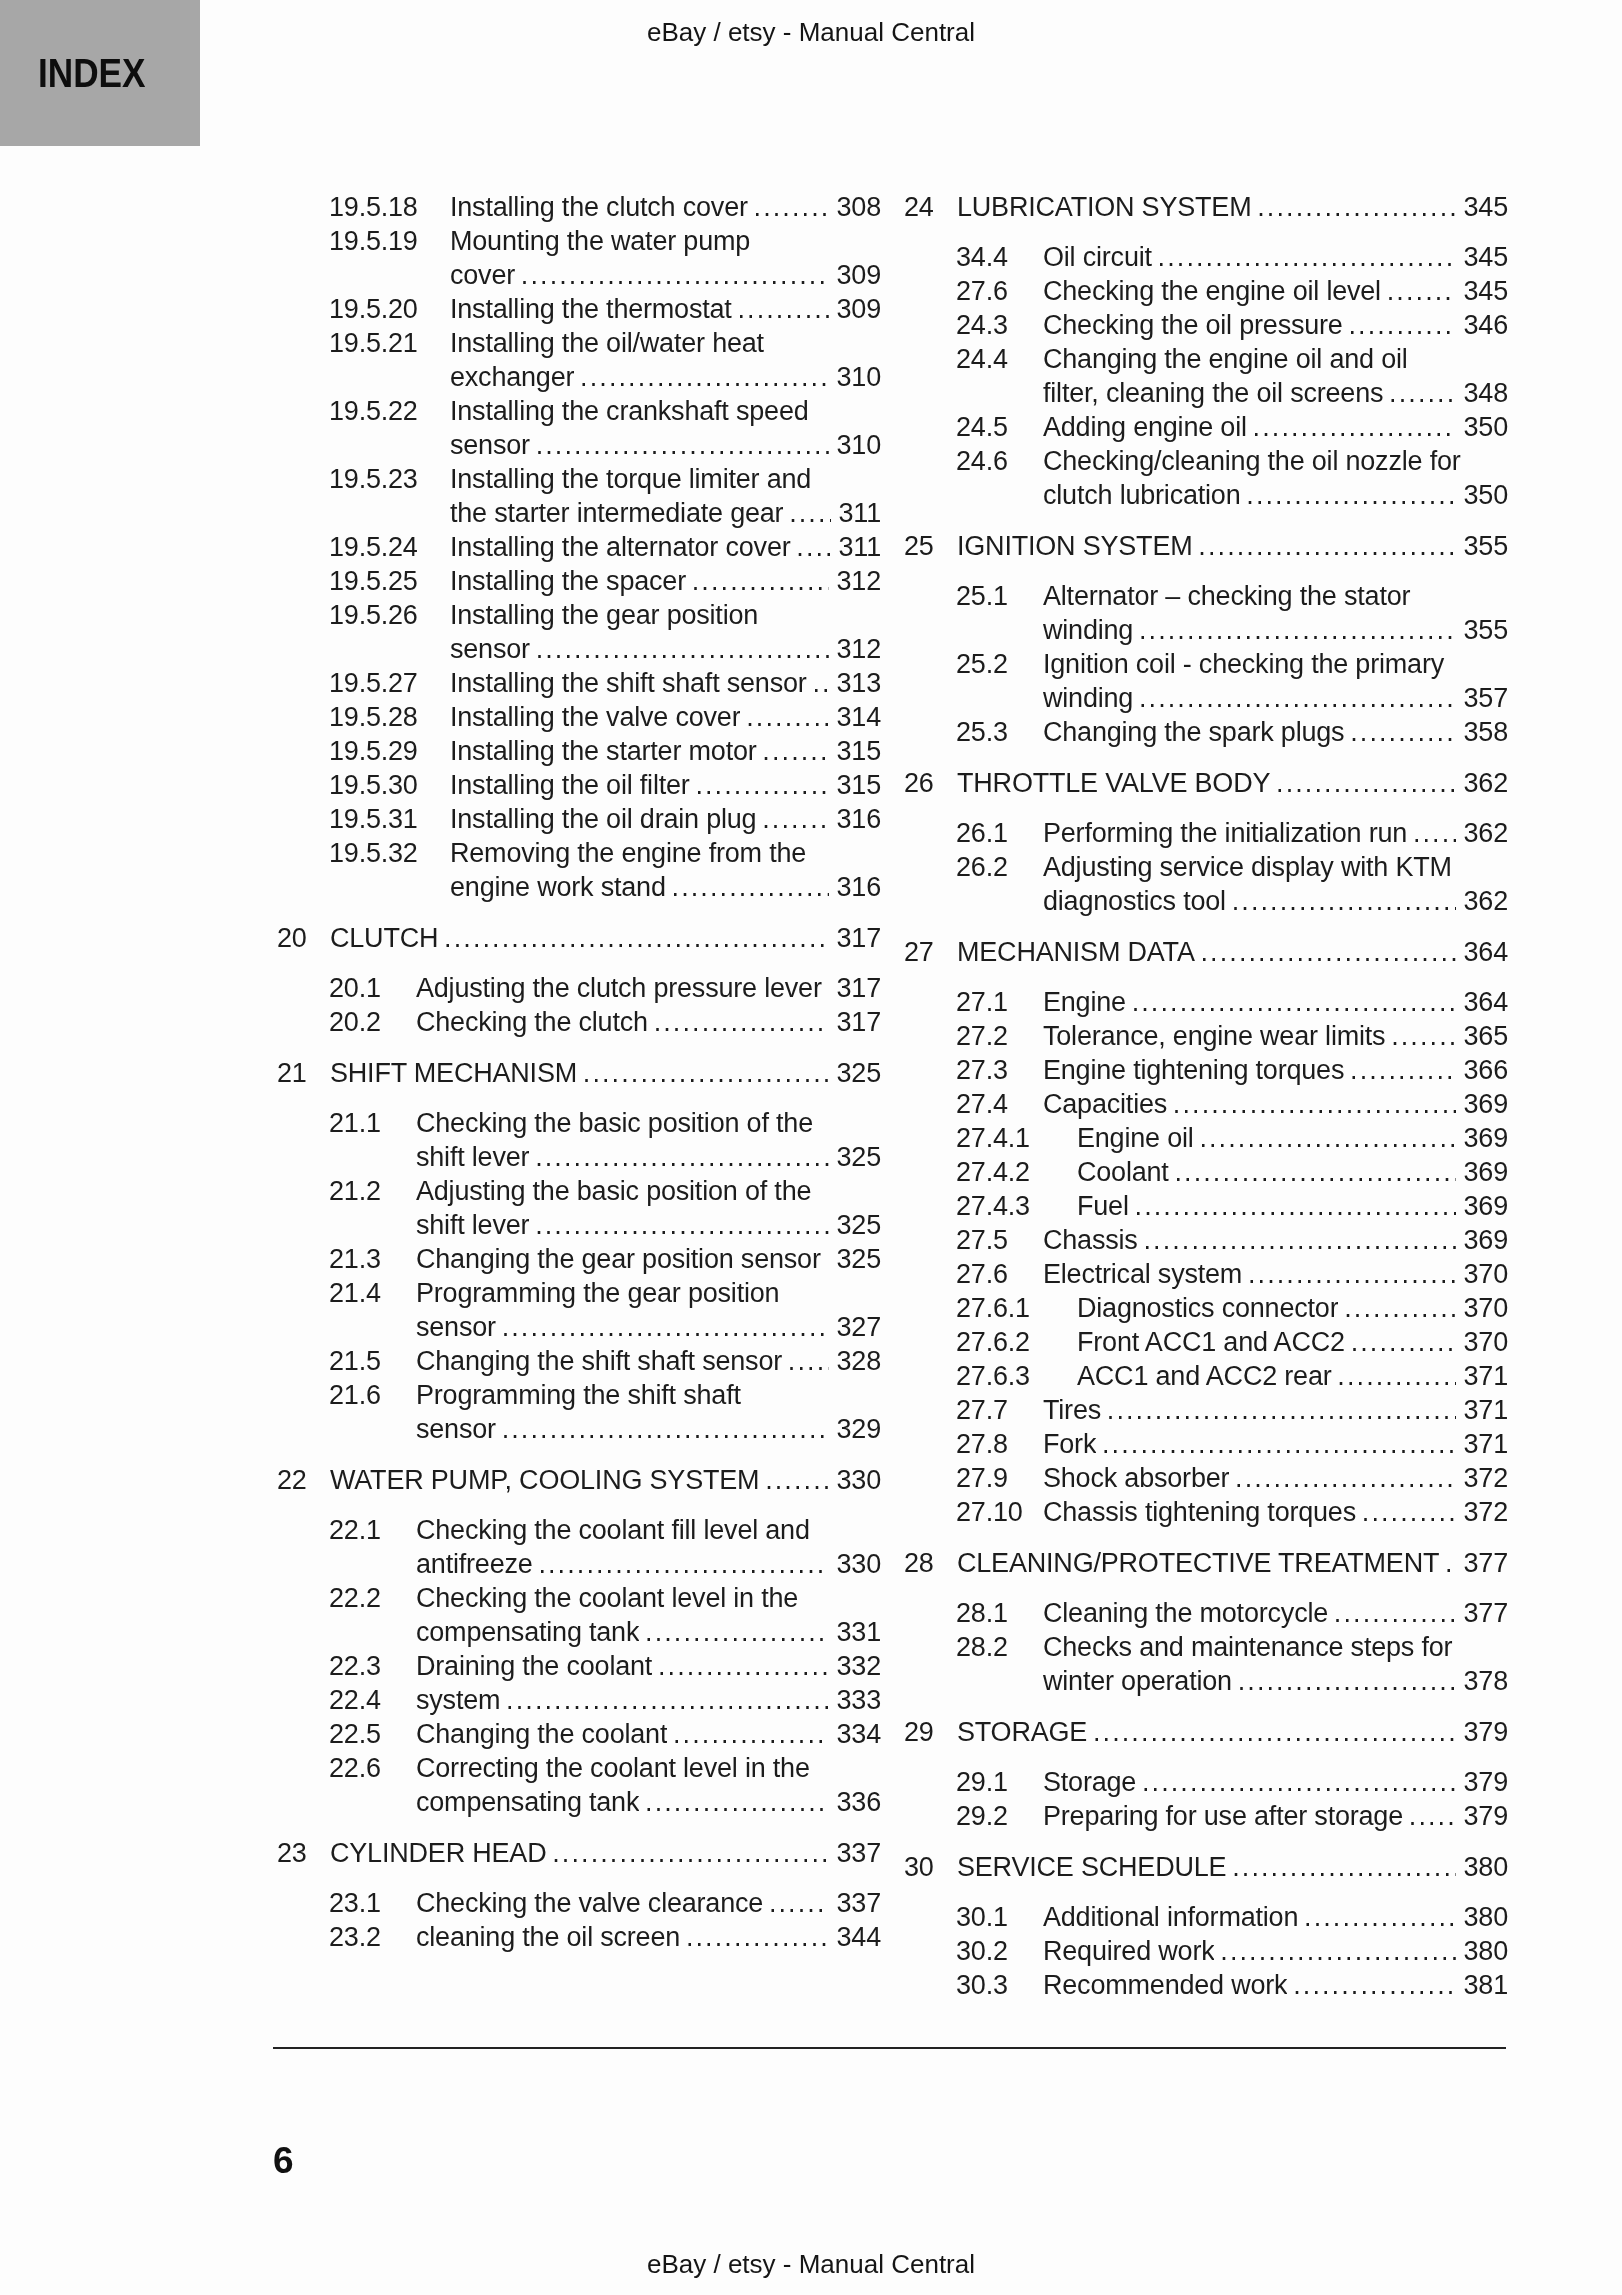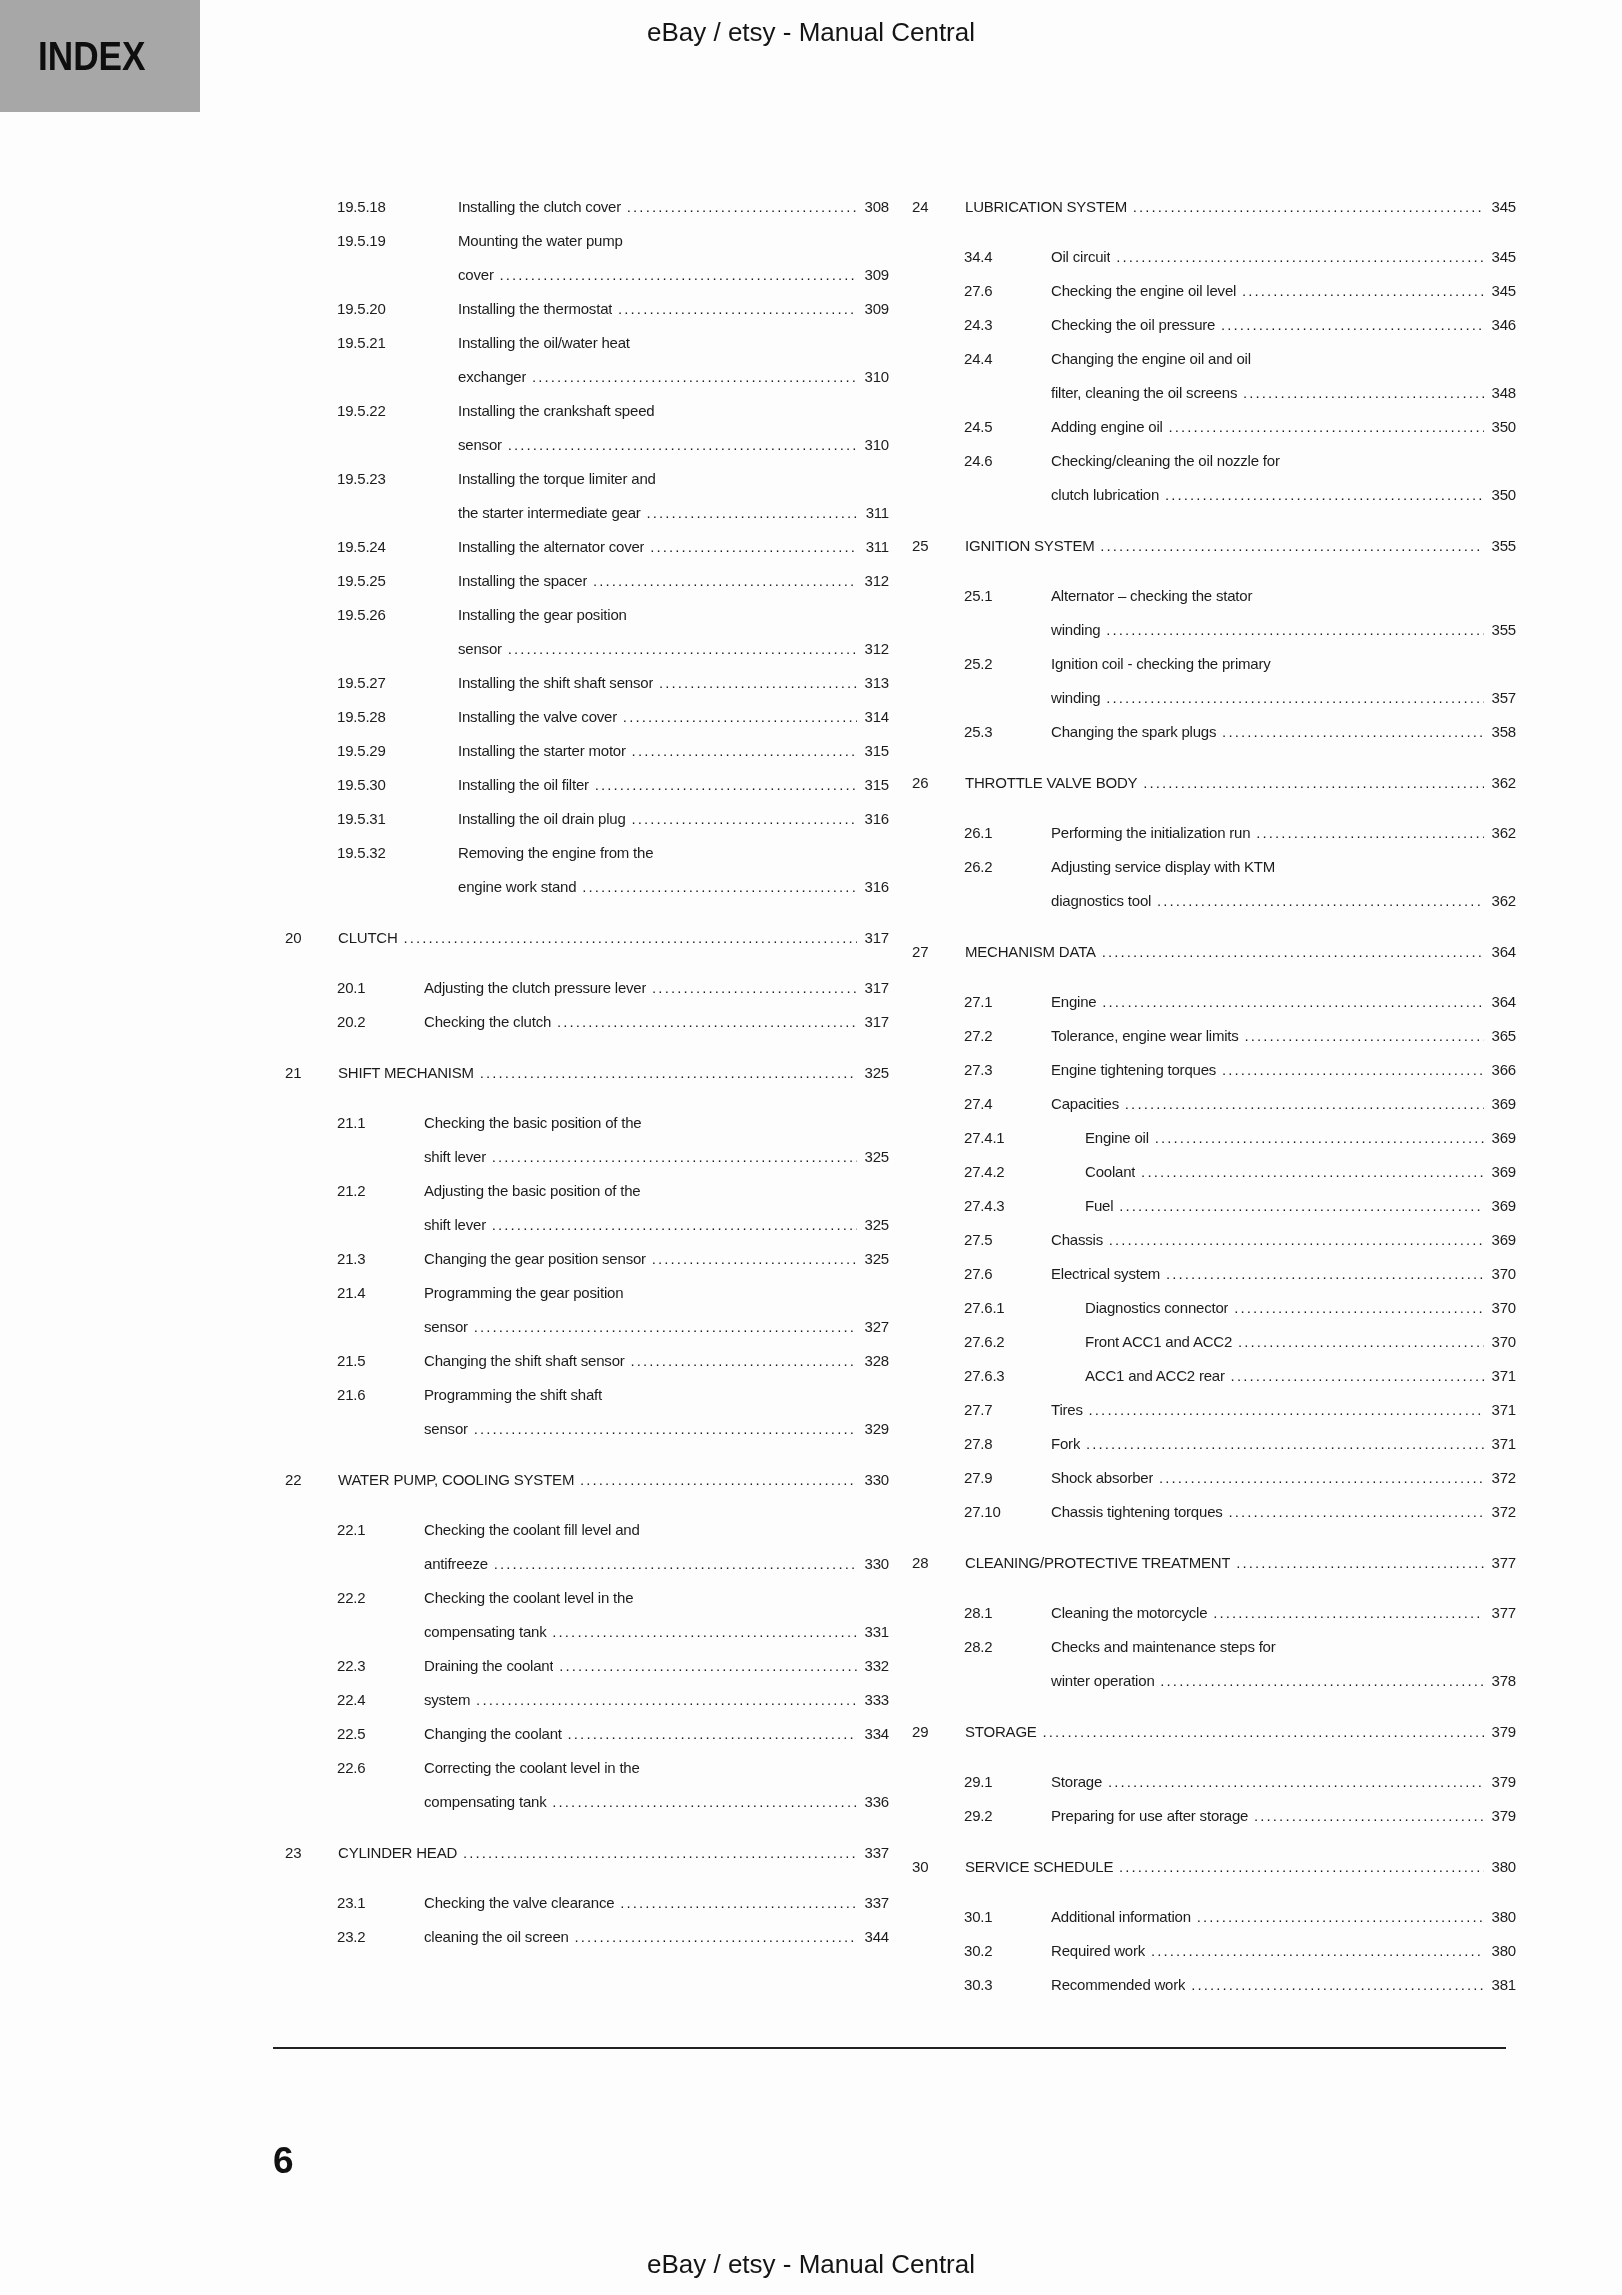--- a/index.html
+++ b/index.html
@@ -10,42 +10,42 @@
     margin:0 auto;
     background:#fdfdfd;
     font-family:"Liberation Sans", sans-serif;
     color:#1c1c1c;
     overflow:hidden;
   }
 
   
   .index-badge {
     position:absolute; left:0; top:0;
-    width:200px; height:112px;
+    width:200px; height:146px;
     background:#a7a7a7;
     display:flex; align-items:center;
   }
   .index-badge .badge-label {
     margin-left:38px;
     font-size:40px; font-weight:700; color:#0e0e0e;
     letter-spacing:0px;
     transform:scaleX(0.88); transform-origin:left center;
     white-space:nowrap;
   }
   .header-title {
     position:absolute; top:16.7px; left:0; right:0;
     text-align:center;
     font-size:26px; color:#151515;
   }
 
   
   .toc {
-    position:absolute; left:285px; top:190px; width:1231px;
+    position:absolute; left:277px; top:190px; width:1231px;
     display:flex; gap:23px;
-    font-size:15px; line-height:34px; letter-spacing:-0.2px;
+    font-size:27px; line-height:34px; letter-spacing:-0.2px;
   }
   .col { flex:1 1 0; min-width:0; }
 
   .entry { display:flex; align-items:flex-start; }
   .entry .num { flex:0 0 auto; }
   .entry .body { flex:1 1 auto; min-width:0; }
 
   .entry.chapter { margin:17px 0 16px 0; }
   .col > .entry.chapter:first-child { margin-top:0; }
   .entry.chapter > .num { width:53px; }

